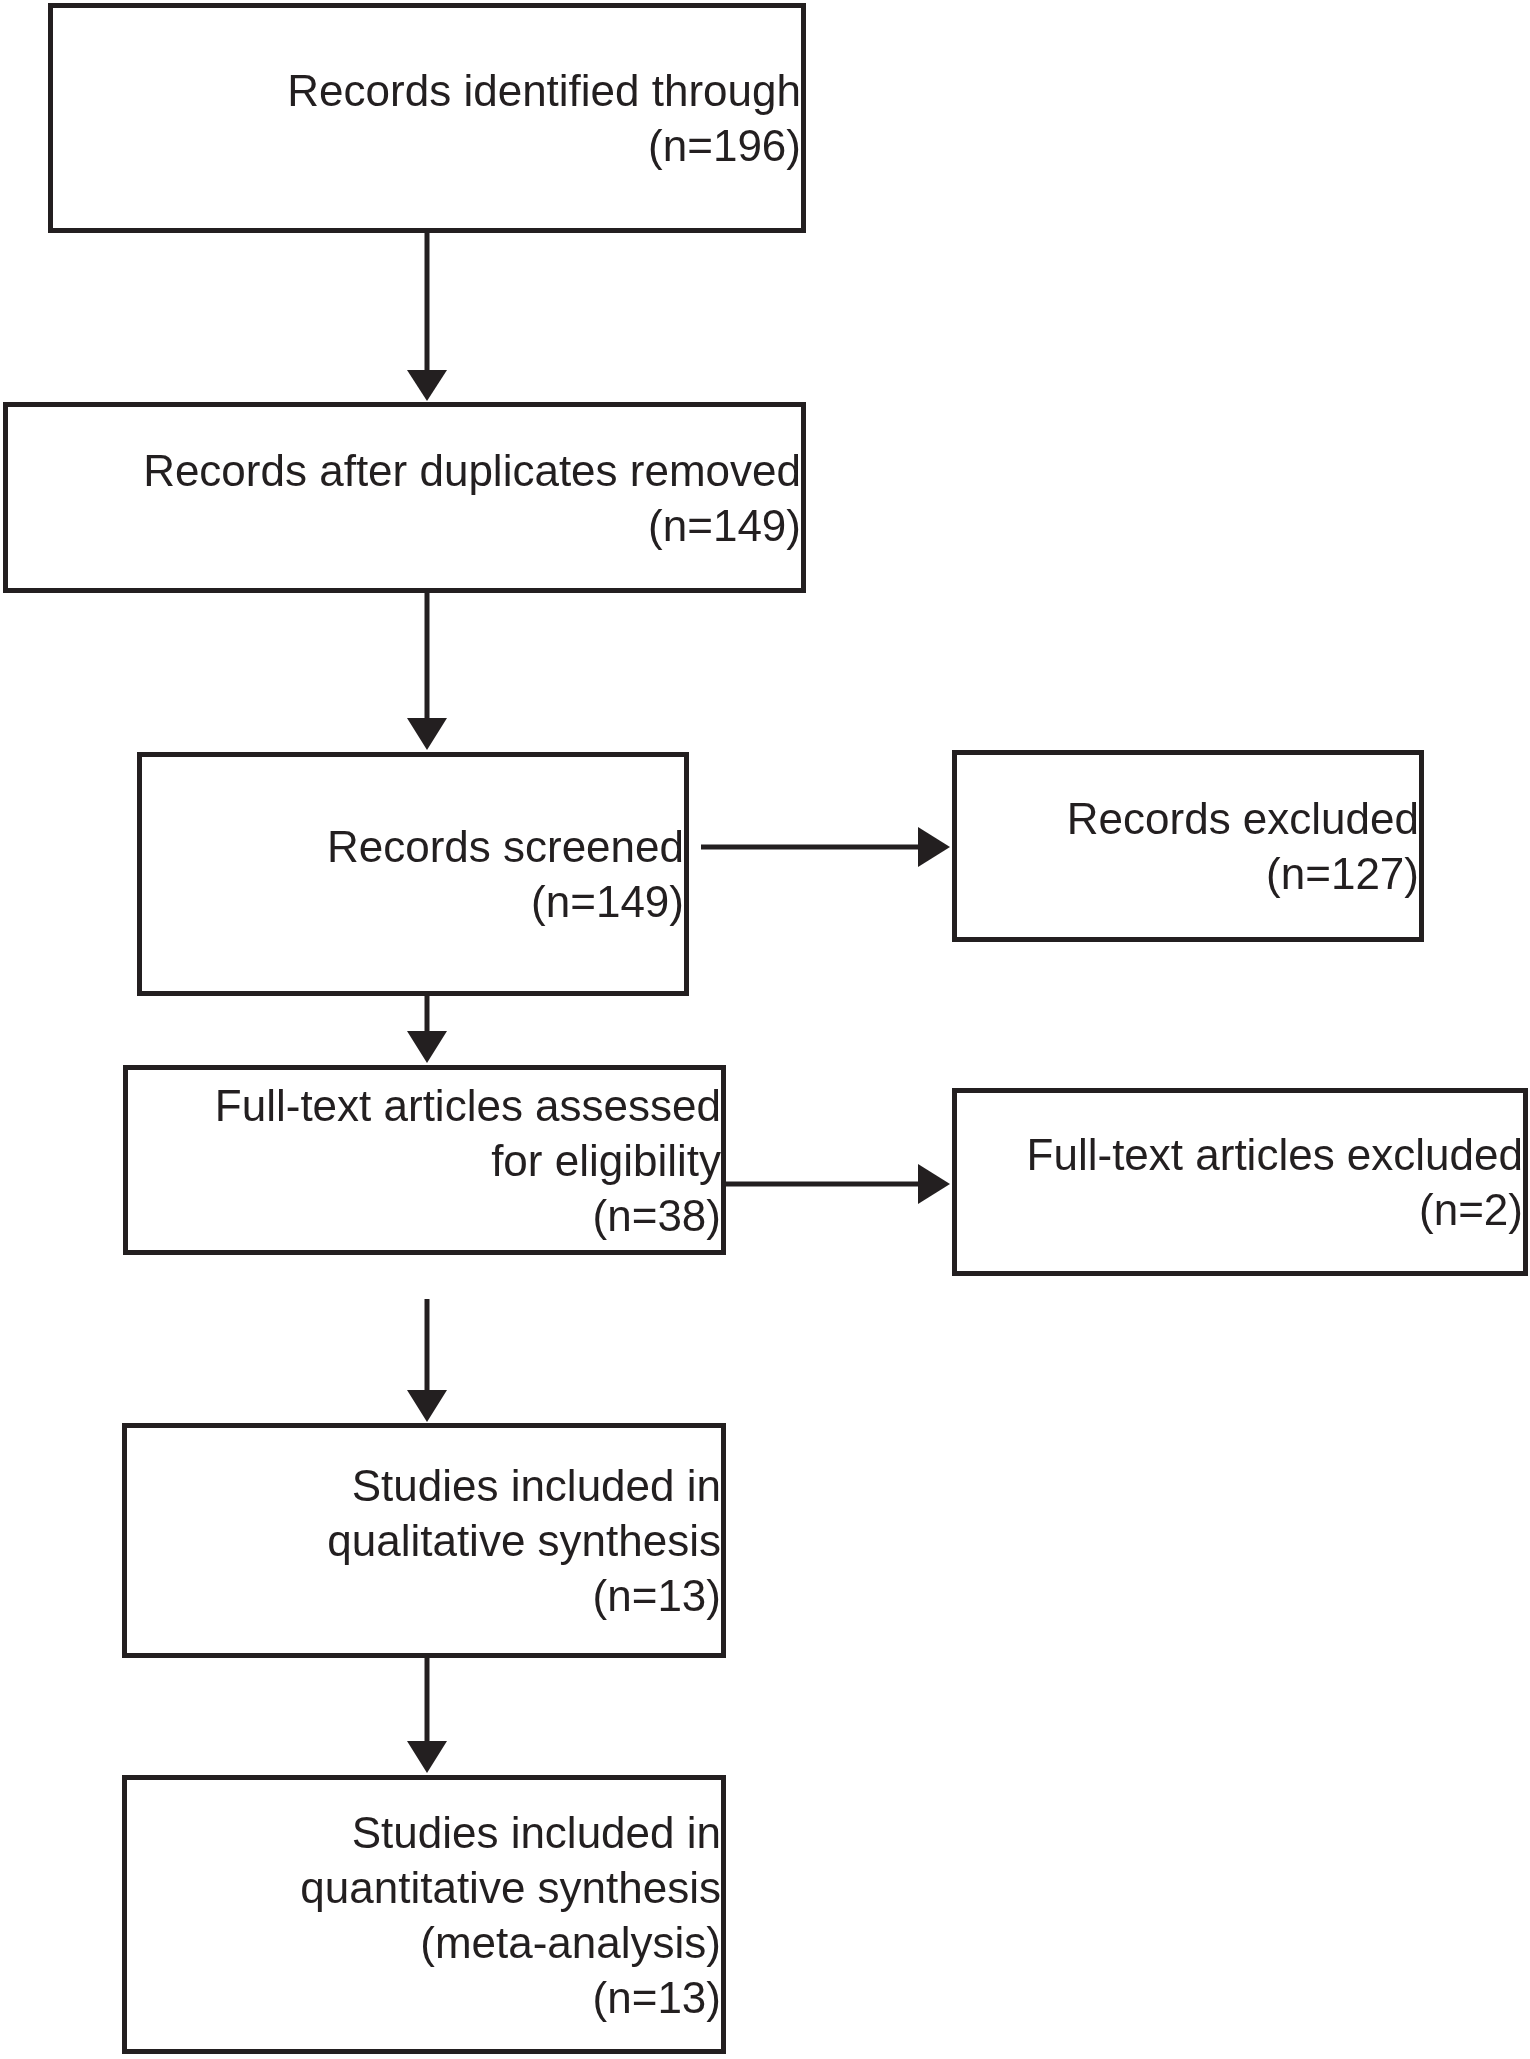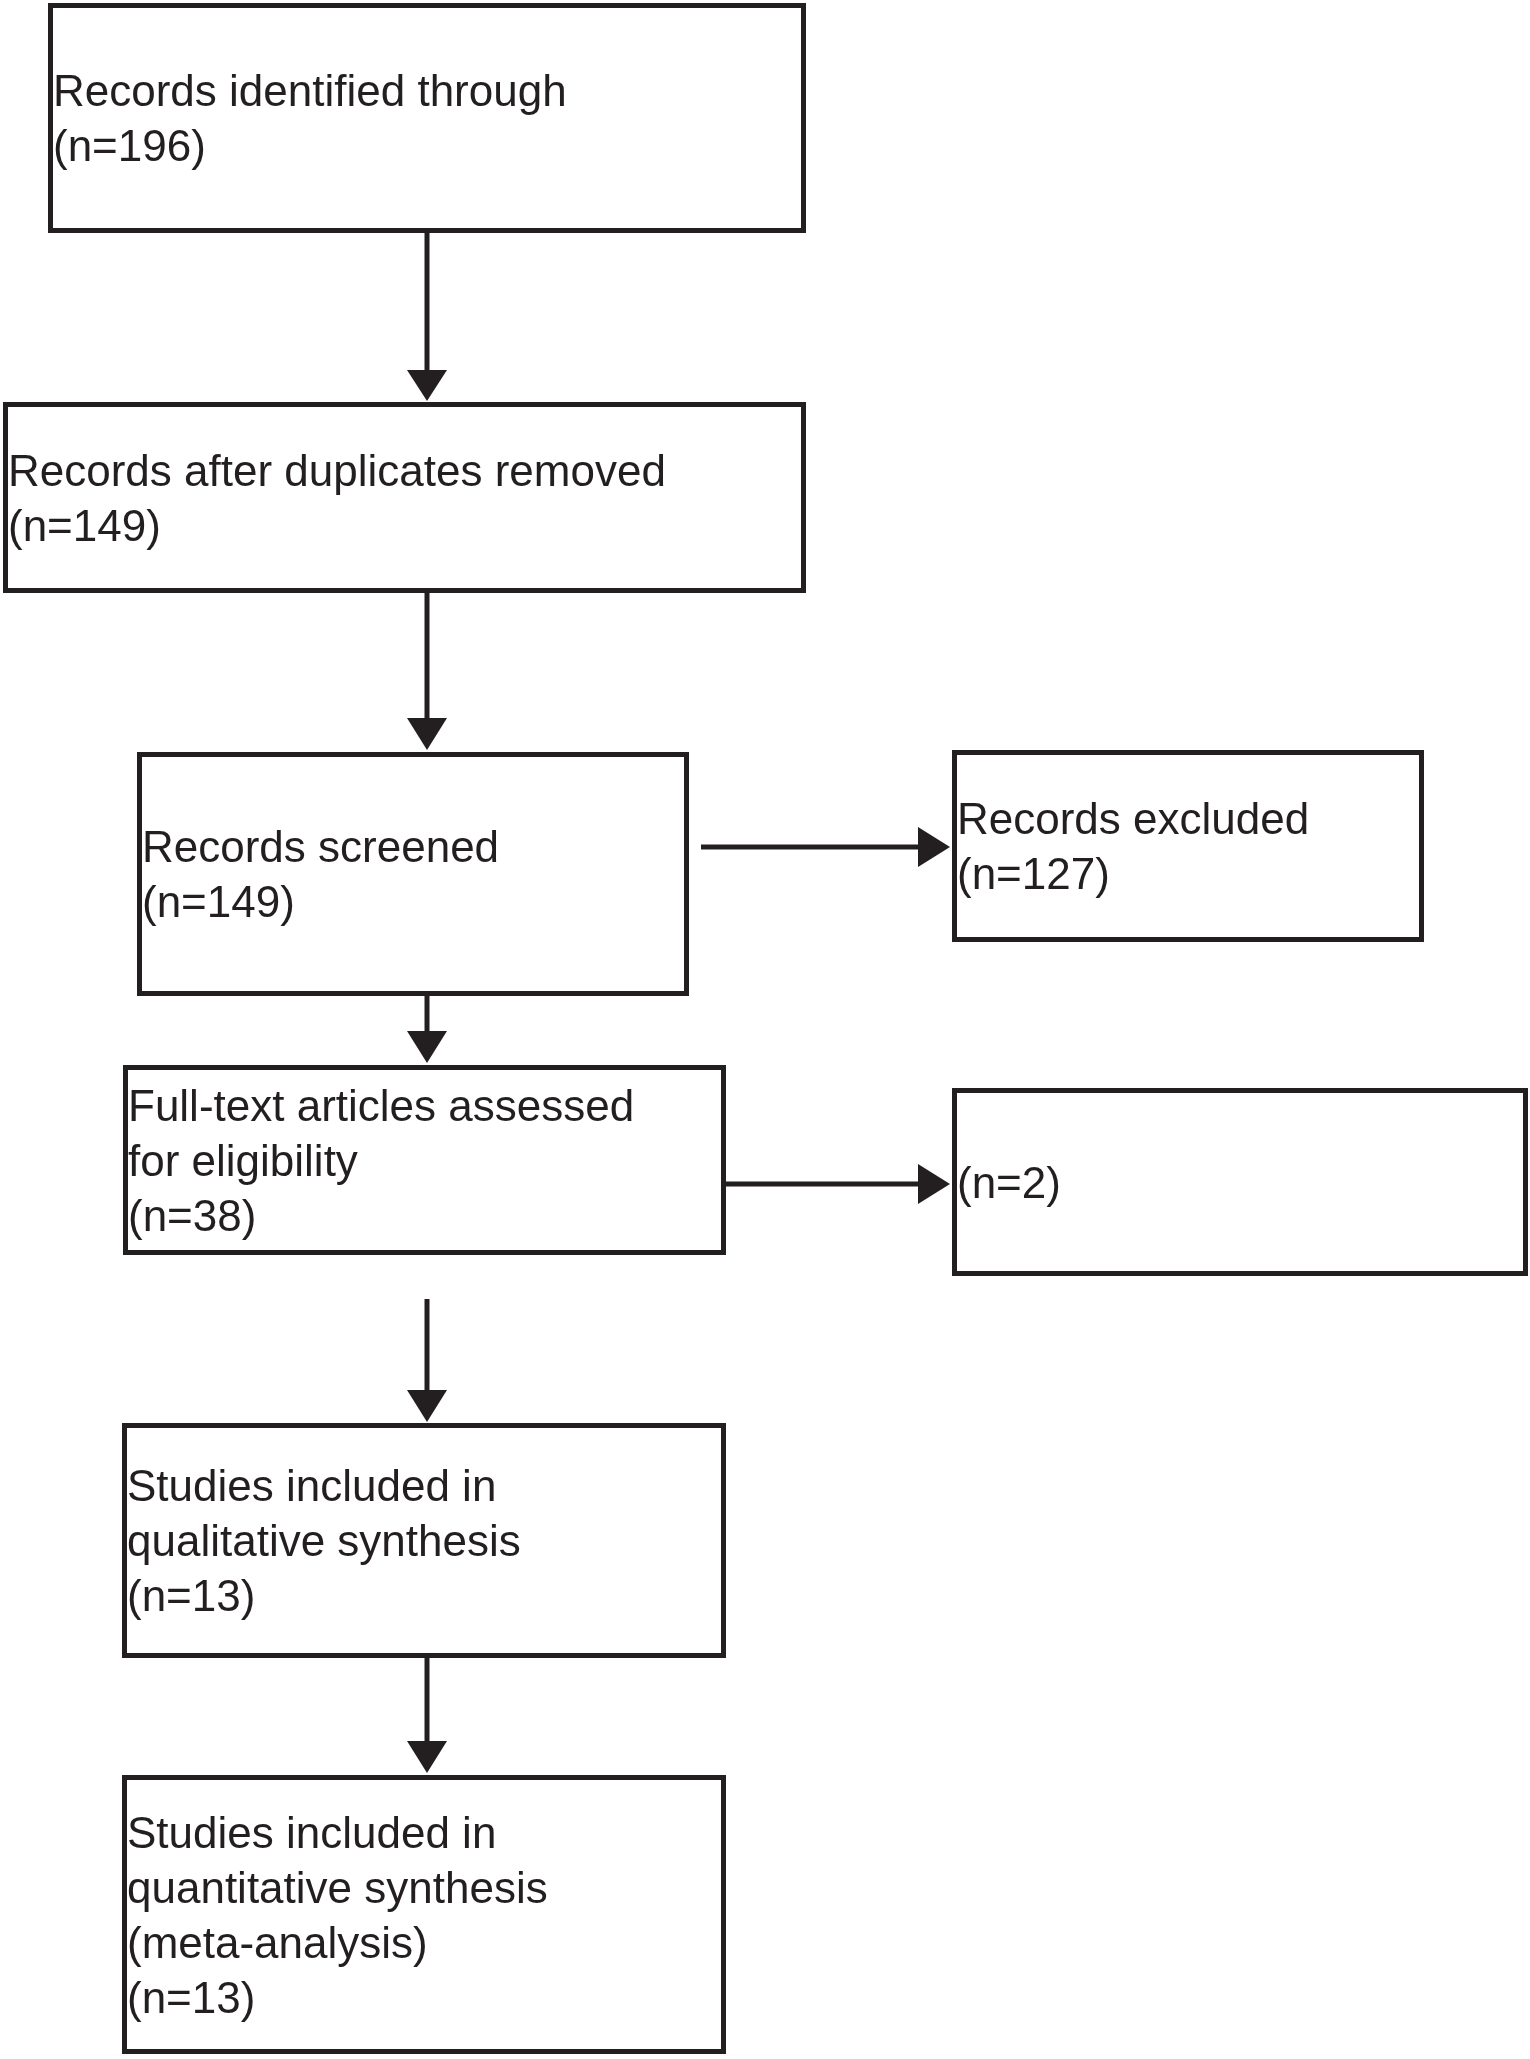--- a/index.html
+++ b/index.html
@@ -31,21 +31,21 @@
     stroke: none;
   }
   .box {
     position: absolute;
     box-sizing: border-box;
     border: 5px solid #231f20;
     background: #ffffff;
     display: flex;
     flex-direction: column;
     justify-content: center;
-    align-items: flex-start;
+    align-items: flex-end;
     text-align: center;
     font-size: 44px;
     line-height: 55px;
   }
   .b1 { left: 48px;  top: 3px;    width: 758px; height: 230px; }
   .b2 { left: 3px;   top: 402px;  width: 803px; height: 191px; }
   .b3 { left: 137px; top: 752px;  width: 552px; height: 244px; }
   .bA { left: 952px; top: 750px;  width: 472px; height: 192px; }
   .b4 { left: 123px; top: 1065px; width: 603px; height: 190px; }
   .bB { left: 952px; top: 1088px; width: 576px; height: 188px; }
@@ -108,20 +108,21 @@
     <div>(n=127)</div>
   </div>
 
   <div class="box b4">
     <div>Full-text articles assessed</div>
     <div>for eligibility</div>
     <div>(n=38)</div>
   </div>
 
   <div class="box bB">
+    <div>Full-text articles excluded</div>
     <div>(n=2)</div>
   </div>
 
   <div class="box b5">
     <div>Studies included in</div>
     <div>qualitative synthesis</div>
     <div>(n=13)</div>
   </div>
 
   <div class="box b6">

